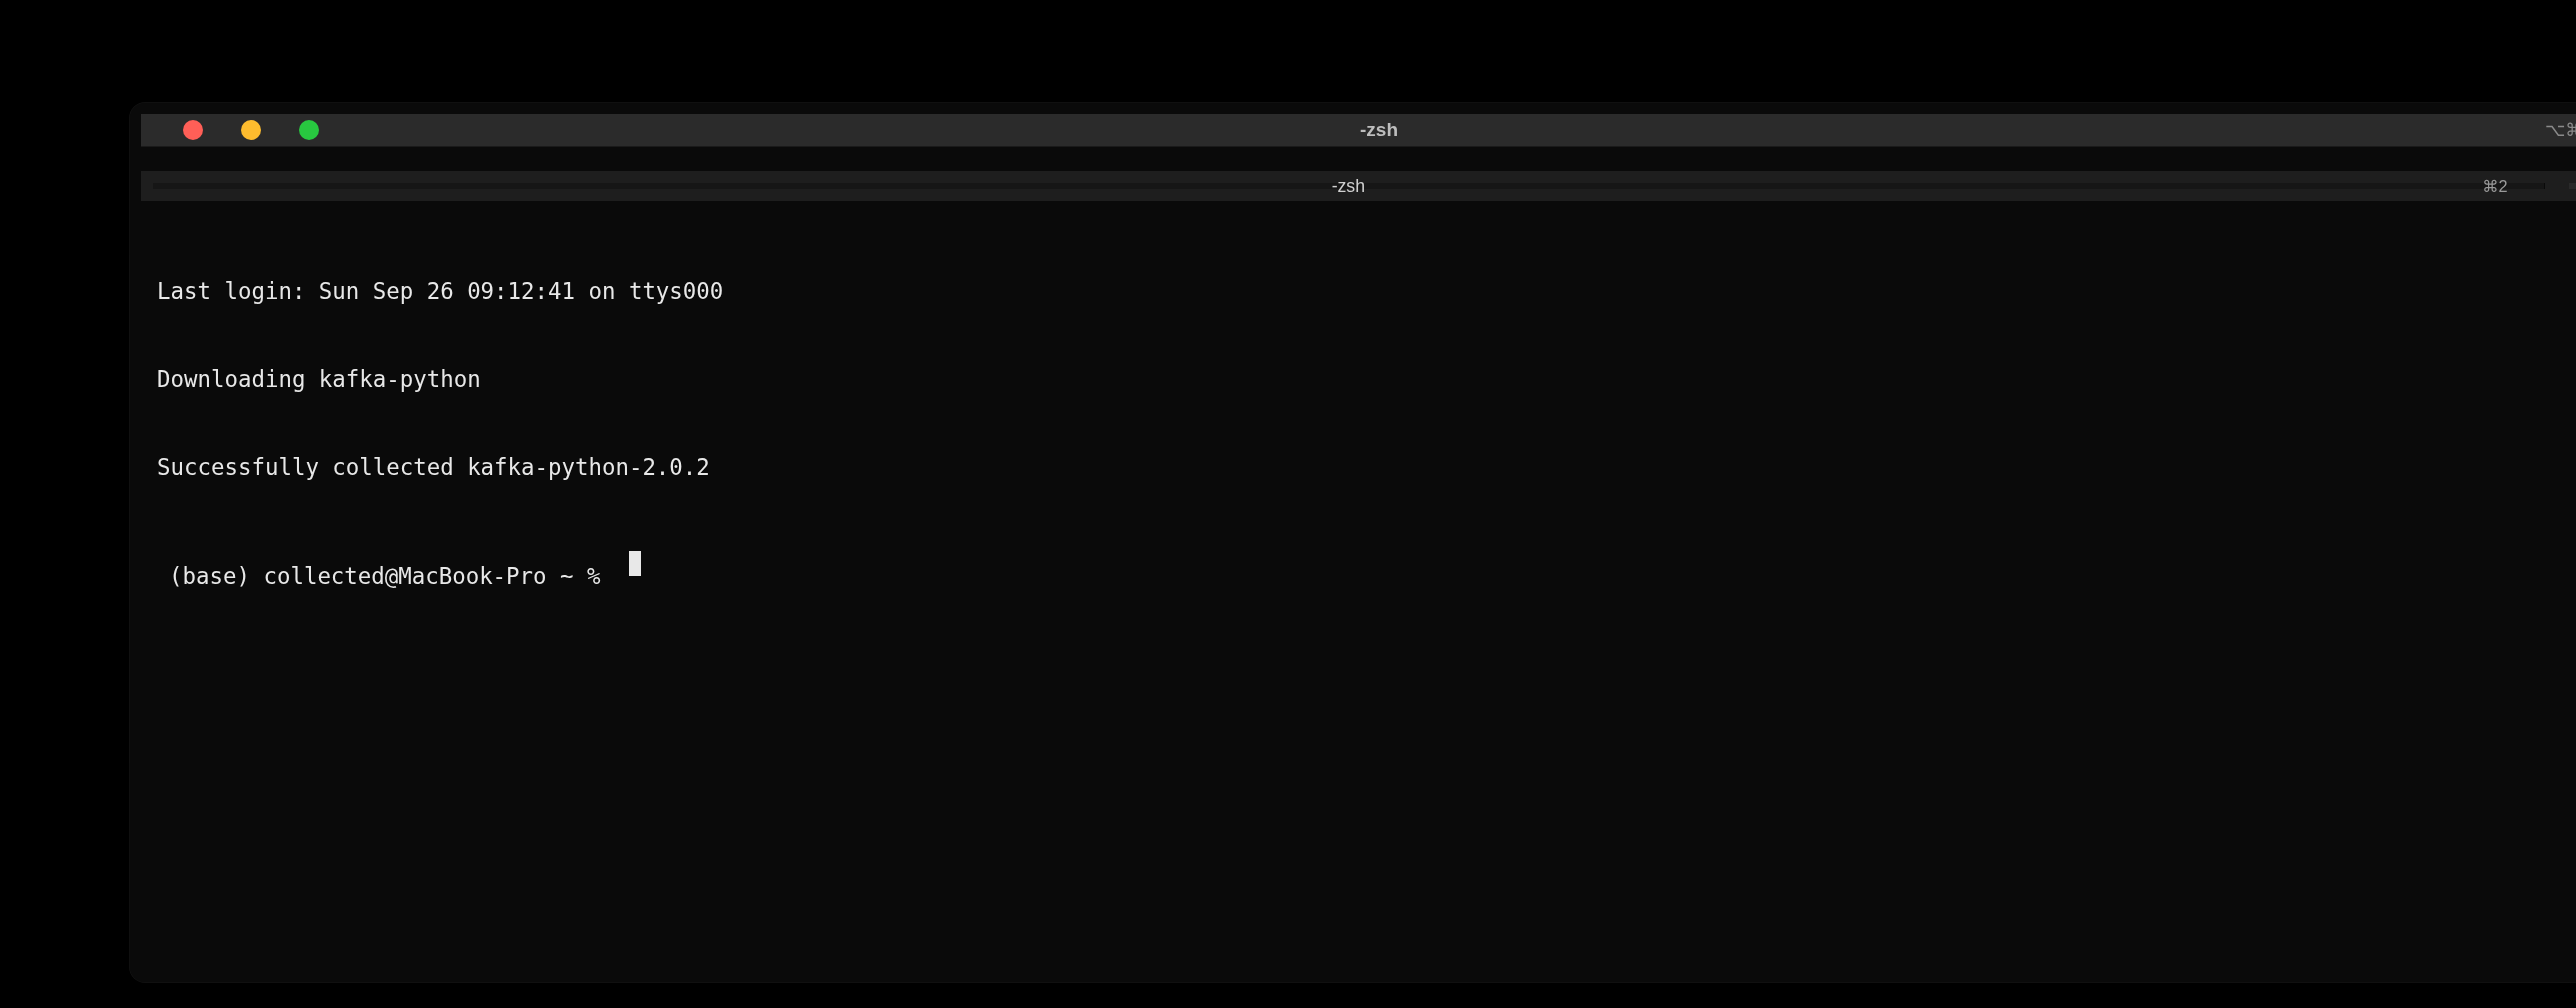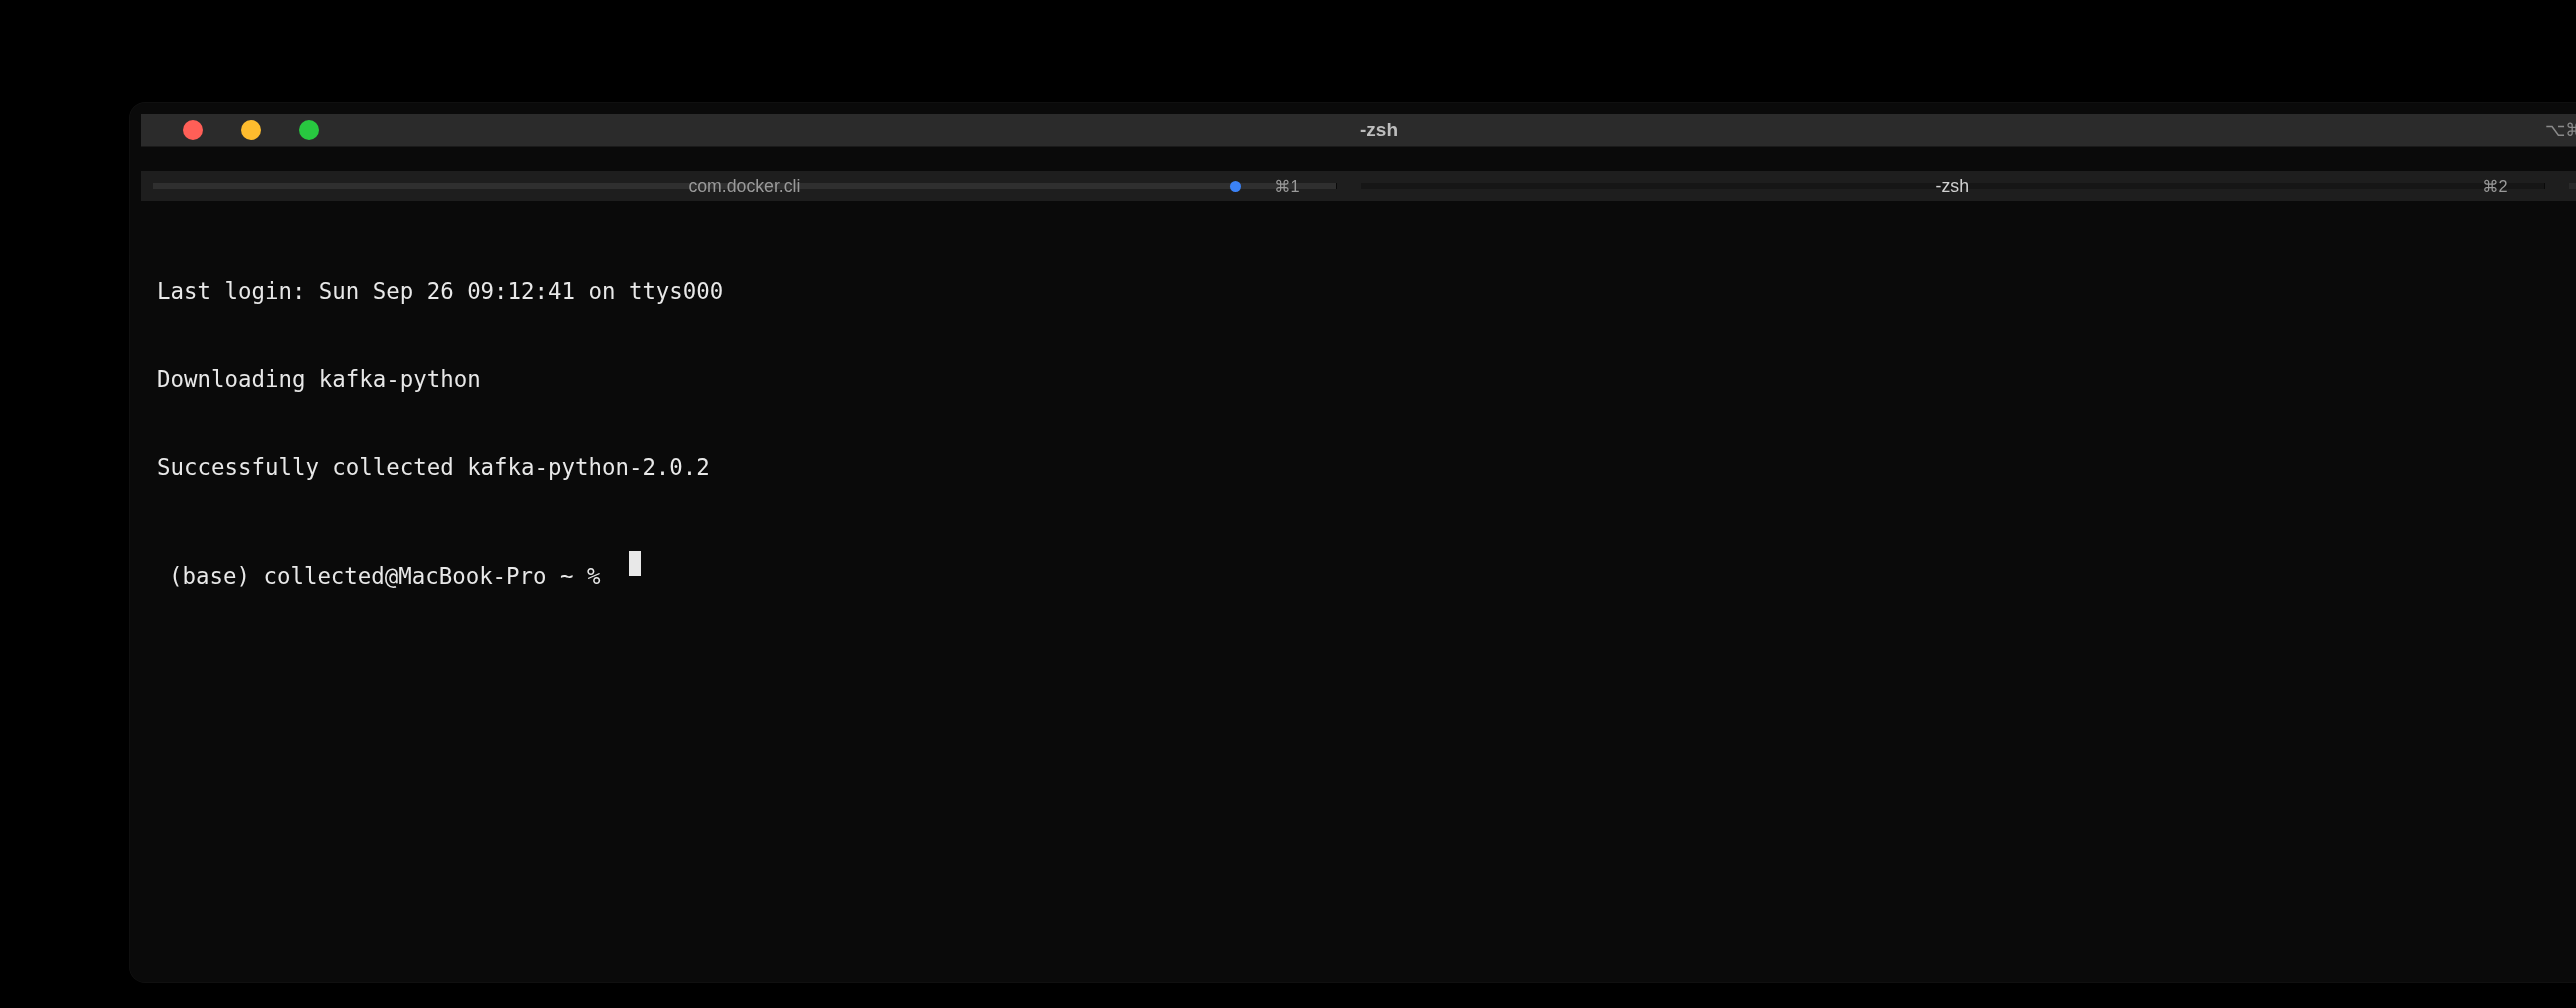--- a/index.html
+++ b/index.html
@@ -113,27 +113,20 @@
       <div class="traffic">
         <span class="tl red"></span>
         <span class="tl yellow"></span>
         <span class="tl green"></span>
       </div>
       <div class="title-center">-zsh</div>
       <div class="title-right">⌥⌘1</div>
     </div>
 
     <div class="tabbar">
-      <div class="tab inactive">
-        <span class="tab-title">com.docker.cli</span>
-        <span class="tab-right">
-          <span class="dot-blue"></span>
-          <span>⌘1</span>
-        </span>
-      </div>
       <div class="tab active">
         <span class="tab-title">-zsh</span>
         <span class="tab-right">
           <span>⌘2</span>
         </span>
       </div>
       <div class="newtab">
         <span>+</span>
       </div>
     </div>

